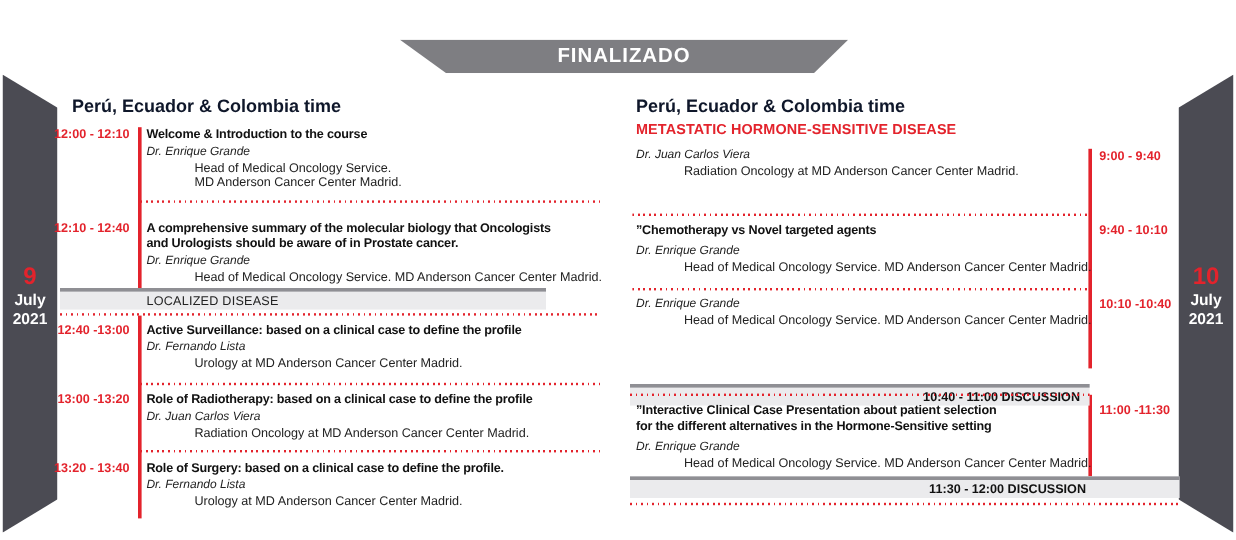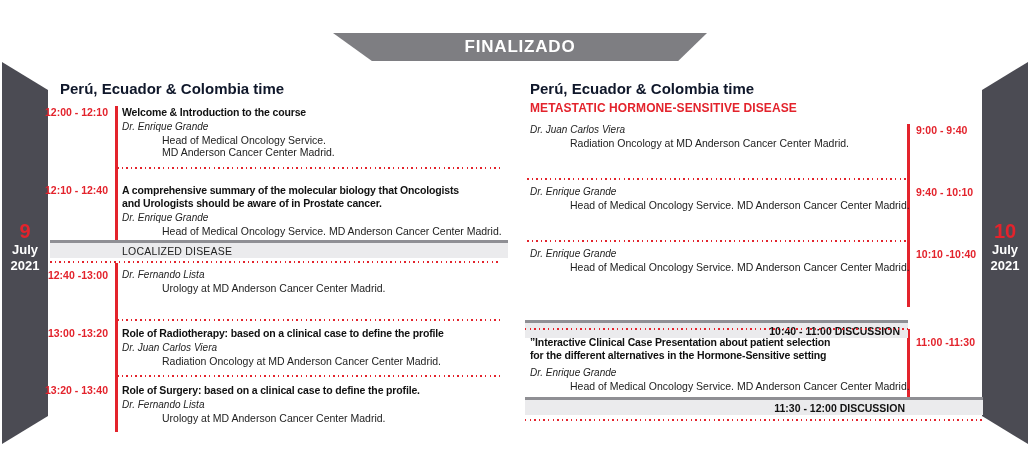--- a/index.html
+++ b/index.html
@@ -45,21 +45,21 @@
   .time{color:#e3232c;font-weight:bold;font-size:10.5px;white-space:nowrap;}
   .titles{margin-bottom:2px;}
   .titles-r{margin-bottom:5px;}
   .title{font-weight:bold;font-size:10.5px;line-height:13px;letter-spacing:-.15px;white-space:nowrap;color:#111;}
   .speaker{font-style:italic;font-size:10px;line-height:12.5px;white-space:nowrap;color:#222;}
   .affil{font-size:10.5px;line-height:12.5px;white-space:nowrap;color:#222;padding-left:40px;}
 
   
   .band{position:absolute;background:#ebebed;border-top:3px solid #8f8f94;height:18px;
     display:flex;align-items:center;font-size:10.5px;}
-  .band-localized{left:50px;top:240px;width:458px;padding-left:72px;box-sizing:border-box;
+  .band-localized{left:50px;top:240px;width:405px;padding-left:72px;box-sizing:border-box;
     font-weight:normal;letter-spacing:.2px;color:#222;}
   .band-discussion{justify-content:flex-end;font-weight:bold;color:#111;}
   .band-d1{left:525px;top:320px;width:383px;padding-right:8px;box-sizing:border-box;}
   .band-d2{left:525px;top:397px;width:458px;padding-right:78px;box-sizing:border-box;}
 </style>
 </head>
 <body>
 
 <div class="banner">
   <span>FINALIZADO</span>
@@ -110,20 +110,23 @@
     <div class="affil">Head of Medical Oncology Service. MD Anderson Cancer Center Madrid.</div>
   </div>
 </div>
 
 <div class="band band-localized">LOCALIZED DISEASE</div>
 <div class="dotted" style="left:50px;top:261px;width:450px"></div>
 
 <div class="session" style="top:269px">
   <div class="s-time-l time">12:40 -13:00</div>
   <div class="s-content-l">
+    <div class="titles">
+        <div class="title">Active Surveillance: based on a clinical case to define the profile</div>
+      </div>
     <div class="speaker">Dr. Fernando Lista</div>
     <div class="affil">Urology at MD Anderson Cancer Center Madrid.</div>
   </div>
 </div>
 <div class="dotted" style="left:117px;top:319px;width:383px"></div>
 
 <div class="session" style="top:327px">
   <div class="s-time-l time">13:00 -13:20</div>
   <div class="s-content-l">
     <div class="titles">
@@ -156,20 +159,23 @@
   <div class="s-content-r">
     <div class="speaker">Dr. Juan Carlos Viera</div>
     <div class="affil">Radiation Oncology at MD Anderson Cancer Center Madrid.</div>
   </div>
   <div class="s-time-r time">9:00 - 9:40</div>
 </div>
 <div class="dotted" style="left:527px;top:178px;width:380px"></div>
 
 <div class="session" style="top:186px">
   <div class="s-content-r">
+    <div class="titles titles-r">
+        <div class="title">”Chemotherapy vs Novel targeted agents</div>
+      </div>
     <div class="speaker">Dr. Enrique Grande</div>
     <div class="affil">Head of Medical Oncology Service. MD Anderson Cancer Center Madrid.</div>
   </div>
   <div class="s-time-r time">9:40 - 10:10</div>
 </div>
 <div class="dotted" style="left:527px;top:240px;width:380px"></div>
 
 <div class="session" style="top:248px">
   <div class="s-content-r">
     <div class="speaker">Dr. Enrique Grande</div>

